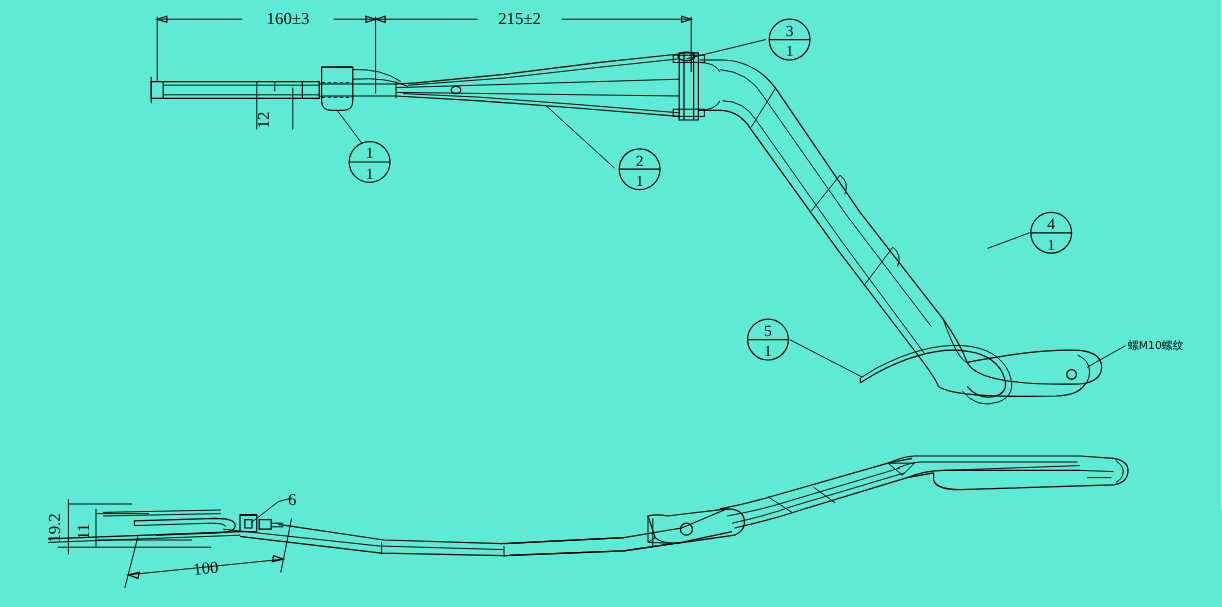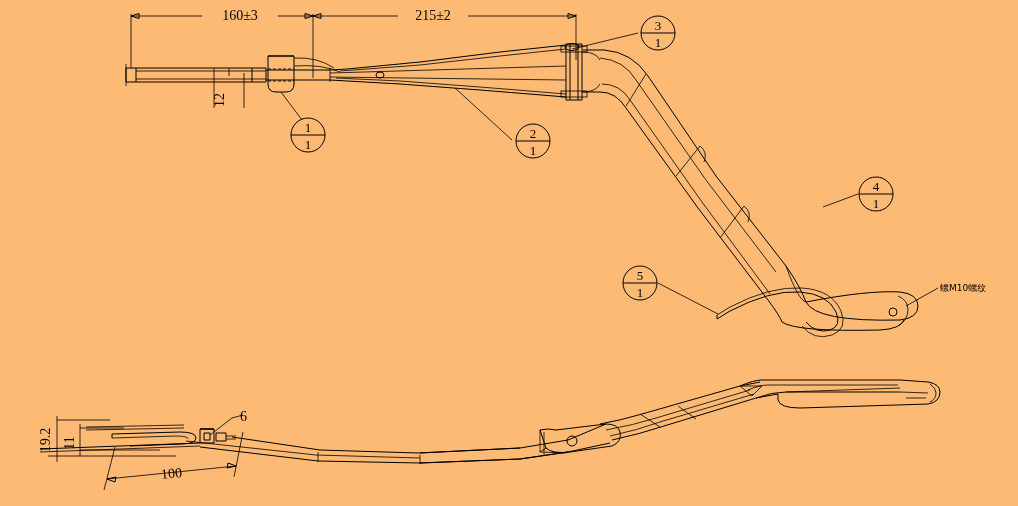--- a/index.html
+++ b/index.html
@@ -7,21 +7,21 @@
     padding: 0;
     background: #ffffff;
   }
   body {
     font-family: "Liberation Sans", sans-serif;
   }
   #drawing-root {
     position: relative;
     width: 1018px;
     height: 506px;
-    background: #fdba74;
+    background: #5eead4;
     overflow: hidden;
   }
   svg#drawing-canvas {
     position: absolute;
     left: 0;
     top: 0;
     width: 1018px;
     height: 506px;
     display: block;
   }

